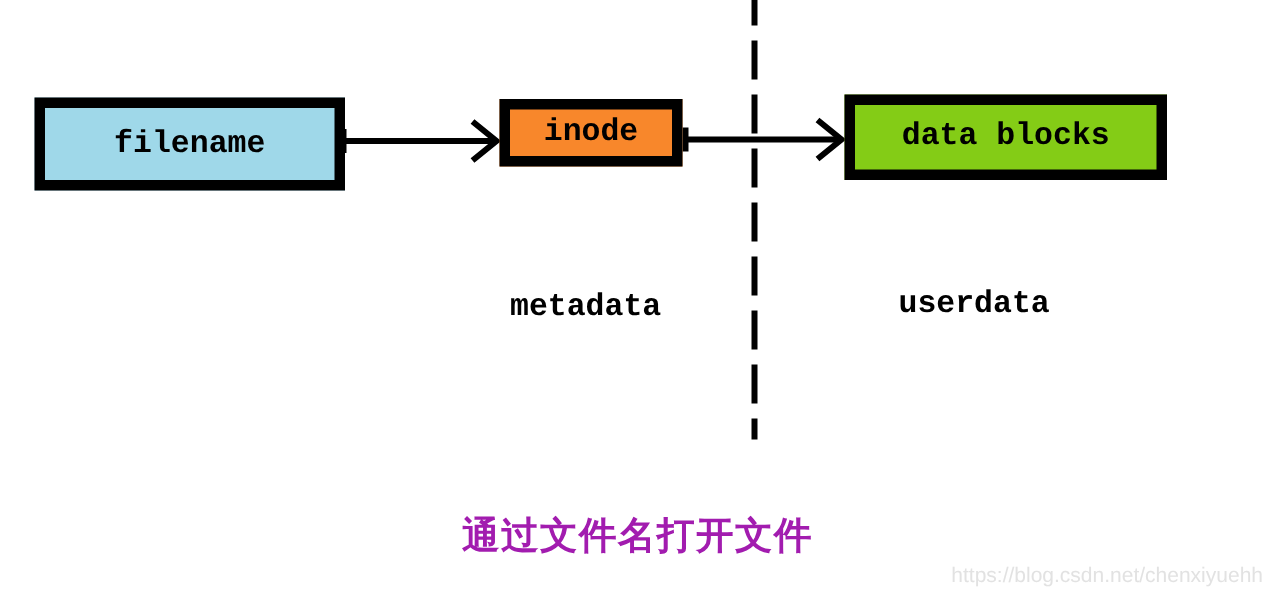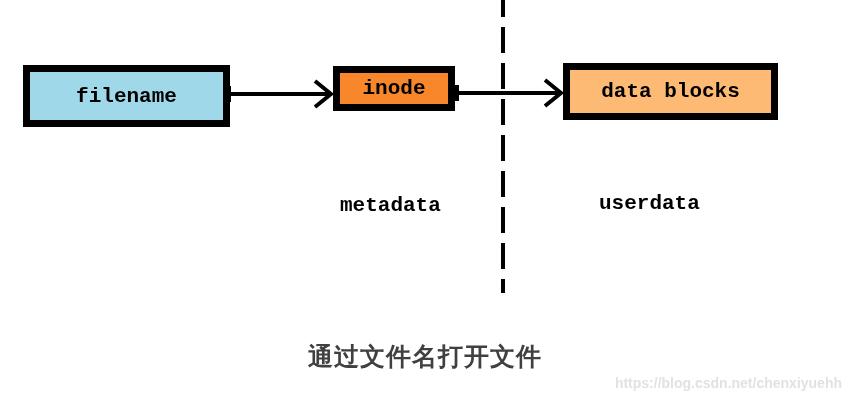--- a/index.html
+++ b/index.html
@@ -45,32 +45,31 @@
   .label-userdata { left: 599px; top: 192px; }
   .caption {
     position: absolute;
     left: 0; right: 0;
     top: 340px;
     text-align: center;
     font-family: "Liberation Serif", "DejaVu Serif", serif;
     font-weight: bold;
     font-size: 25px;
     letter-spacing: 1px;
-    color: #404040;
+    color: #a21caf;
     white-space: nowrap;
   }
   .watermark {
     position: absolute;
     right: 8px;
     bottom: 9px;
     font-family: "Liberation Sans", "DejaVu Sans", sans-serif;
     font-size: 14px;
     color: #e2e2e2;
     white-space: nowrap;
-    font-weight: bold;
   }
   .connector { stroke: #000000; stroke-width: 4; fill: none; }
 </style>
 </head>
 <body>
 
 <div class="stage">
 
   <svg class="overlay" width="850" height="400" viewBox="0 0 850 400" xmlns="http://www.w3.org/2000/svg">
 
@@ -86,21 +85,21 @@
       <line class="connector" x1="456" y1="93" x2="559" y2="93"></line>
       <line class="connector" x1="457" y1="85" x2="457" y2="101"></line>
       <polyline class="connector" points="545,80 561,93 545,106"></polyline>
     </g>
   </svg>
 
   <div class="node node-filename" style="background-color: rgb(159, 216, 233);">filename</div>
 
   <div class="node node-inode" style="background-color: rgb(248, 135, 43);">inode</div>
 
-  <div class="node node-datablocks" style="background-color: #fdba74;">data blocks</div>
+  <div class="node node-datablocks" style="background-color: #84cc16;">data blocks</div>
 
   <div class="section-label label-metadata">metadata</div>
 
   <div class="section-label label-userdata">userdata</div>
 
   <div class="caption">通过文件名打开文件</div>
 
   <div class="watermark">https://blog.csdn.net/chenxiyuehh</div>
 
 </div>

